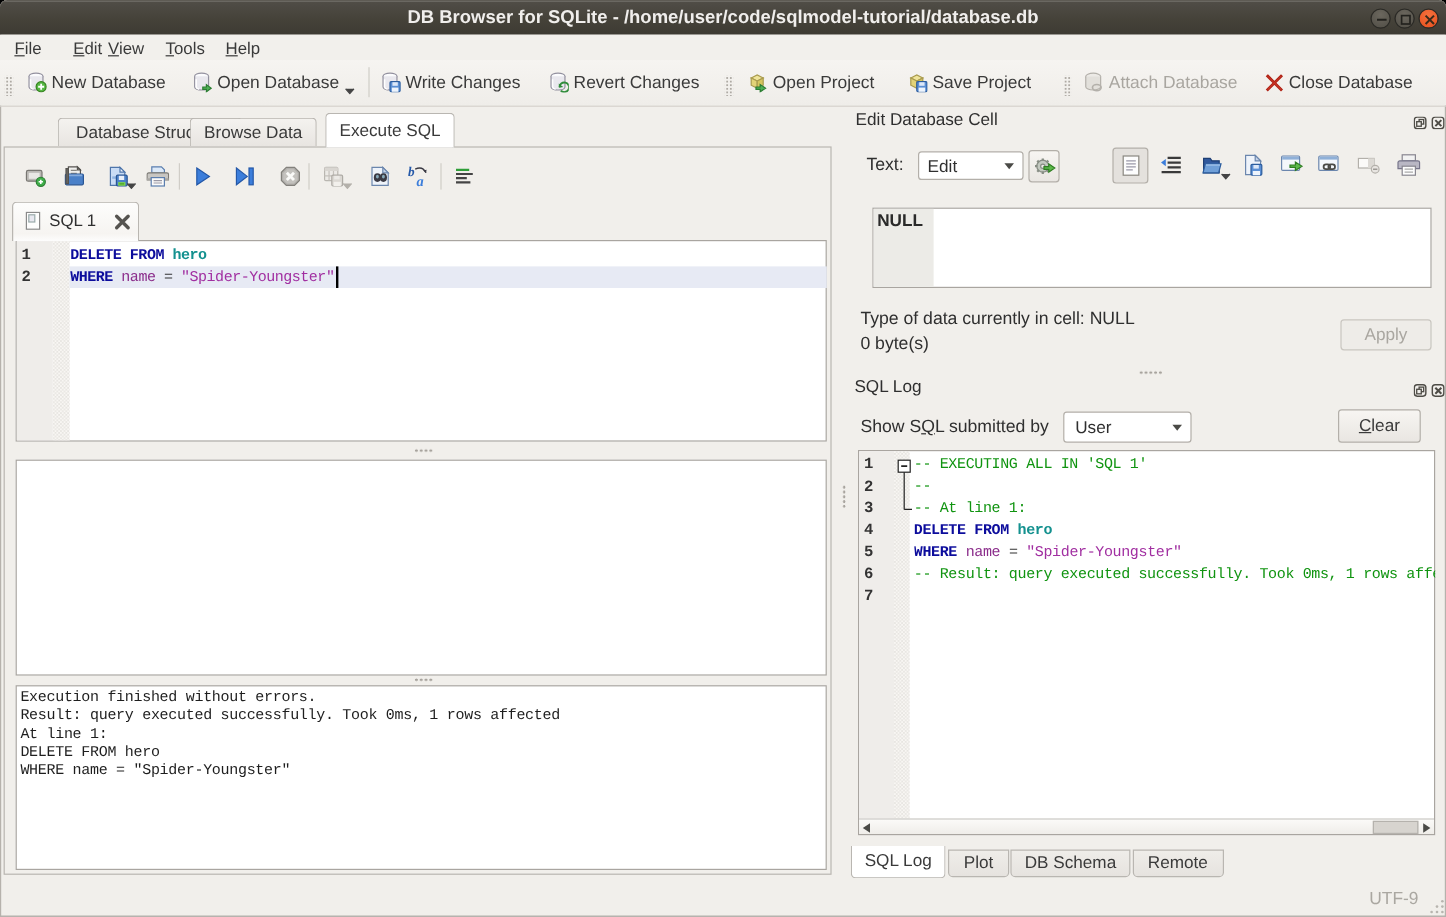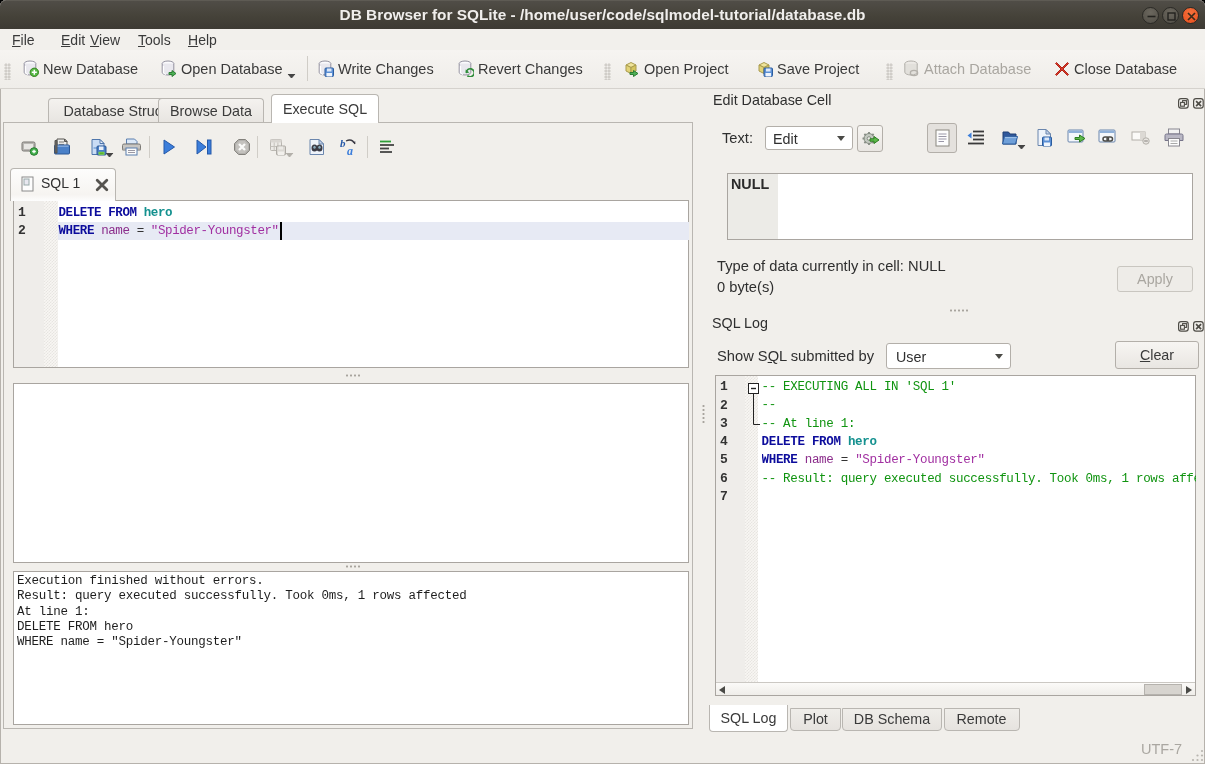--- a/index.html
+++ b/index.html
@@ -415,25 +415,25 @@
   <div class="abs" id="dock2icons" style="left:1178px; top:318px;">
     <svg width="26" height="11" viewBox="0 0 26 11">
         <rect x="0.6" y="0.6" width="9.6" height="9.6" rx="2.4" fill="none" stroke="#4e4c46" stroke-width="1.2"></rect>
         <rect x="4.6" y="2.6" width="3.8" height="3.8" fill="none" stroke="#4e4c46" stroke-width="1.1"></rect>
         <rect x="2.6" y="4.4" width="3.8" height="3.8" fill="#f1efeb" stroke="#4e4c46" stroke-width="1.1"></rect>
         <rect x="15.6" y="0.6" width="9.6" height="9.6" rx="2.4" fill="none" stroke="#4e4c46" stroke-width="1.2"></rect>
         <path d="M18.1 3.1 l5 5 M23.1 3.1 l-5 5" stroke="#4e4c46" stroke-width="1.7"></path>
       </svg>
   </div>
   <div class="abs" style="left:717px; top:348px; font-size:14.7px; color:#2f2f2f;">Show S<u>Q</u>L submitted by</div>
-  <div class="combo" style="left:886px; top:343px; width:125px; height:26px;">
+  <div class="combo" style="left:886px; top:343px; width:107px; height:26px;">
     <span style="position:absolute; left:9px; top:5px;">User</span>
       <span class="arr"></span>
   </div>
-  <div class="btn" style="left:1115px; top:341px; width:84px; height:28px;">
+  <div class="btn" style="left:1115px; top:341px; width:69px; height:28px;">
       <span><u>C</u>lear</span>
     </div>
 
   <div class="whitebox" style="left:715px; top:375px; width:481px; height:321px;">
     <div class="abs" style="left:0; top:0; width:29px; height:306px; background:#efedea;"></div>
     <div class="abs checker" style="left:29px; top:0; width:13px; height:306px;"></div>
     <div class="mono" style="position:absolute; left:4px; top:2.3px; font-size:13px; line-height:18.3px; font-weight:bold; color:#333;">1<br>2<br>3<br>4<br>5<br>6<br>7</div>
     <div class="mono" style="position:absolute; left:45.5px; top:2.1px; font-size:12.5px; letter-spacing:-0.3px; line-height:18.3px; white-space:pre; overflow:hidden; width:434px;"><span class="cmt">-- EXECUTING ALL IN 'SQL 1'</span><br><span class="cmt">--</span><br><span class="cmt">-- At line 1:</span><br><span class="kw">DELETE FROM</span> <span class="tbl">hero</span><br><span class="kw">WHERE</span> <span class="idf">name</span> <span style="color:#333">=</span> <span class="str">"Spider-Youngster"</span><br><span class="cmt">-- Result: query executed successfully. Took 0ms, 1 rows affected</span></div>
 
     <svg width="15" height="52" style="position:absolute; left:31px; top:6px;">
@@ -450,21 +450,21 @@
     </div>
   </div>
 
   <div class="abs" id="docktabs" style="left:700px; top:707px; width:505px; height:28px;">
     <div class="mtab active" style="left:9px; top:-2px; width:79px; height:27px; border-top:none; border-radius:0 0 4px 4px; border-bottom:1px solid #b9b6b1;">SQL Log</div>
     <div class="mtab" style="left:90px; top:0.5px; width:51px; height:23px; border-top:1px solid #b9b6b1; border-radius:0 0 4px 4px; border-bottom:1px solid #b9b6b1; background:linear-gradient(#efede9,#e6e3df);">Plot</div>
     <div class="mtab" style="left:142px; top:0.5px; width:100px; height:23px; border-top:1px solid #b9b6b1; border-radius:0 0 4px 4px; border-bottom:1px solid #b9b6b1; background:linear-gradient(#efede9,#e6e3df);">DB Schema</div>
     <div class="mtab" style="left:243.5px; top:0.5px; width:76px; height:23px; border-top:1px solid #b9b6b1; border-radius:0 0 4px 4px; border-bottom:1px solid #b9b6b1; background:linear-gradient(#efede9,#e6e3df);">Remote</div>
   </div>
 
-  <div class="abs" style="left:1141px; top:741px; font-size:14.5px; color:#aaa7a1;">UTF-7</div>
+  <div class="abs" style="left:1141px; top:741px; font-size:14.5px; color:#aaa7a1;">UTF-9</div>
   <svg class="abs" style="left:1190px; top:748px;" width="14" height="14">
       <g fill="#b8b5af">
         <circle cx="12" cy="3" r="1.1"></circle>
         <circle cx="12" cy="7.5" r="1.1"></circle>
         <circle cx="12" cy="12" r="1.1"></circle>
         <circle cx="7.5" cy="7.5" r="1.1"></circle>
         <circle cx="7.5" cy="12" r="1.1"></circle>
         <circle cx="3" cy="12" r="1.1"></circle>
       </g>
     </svg>

